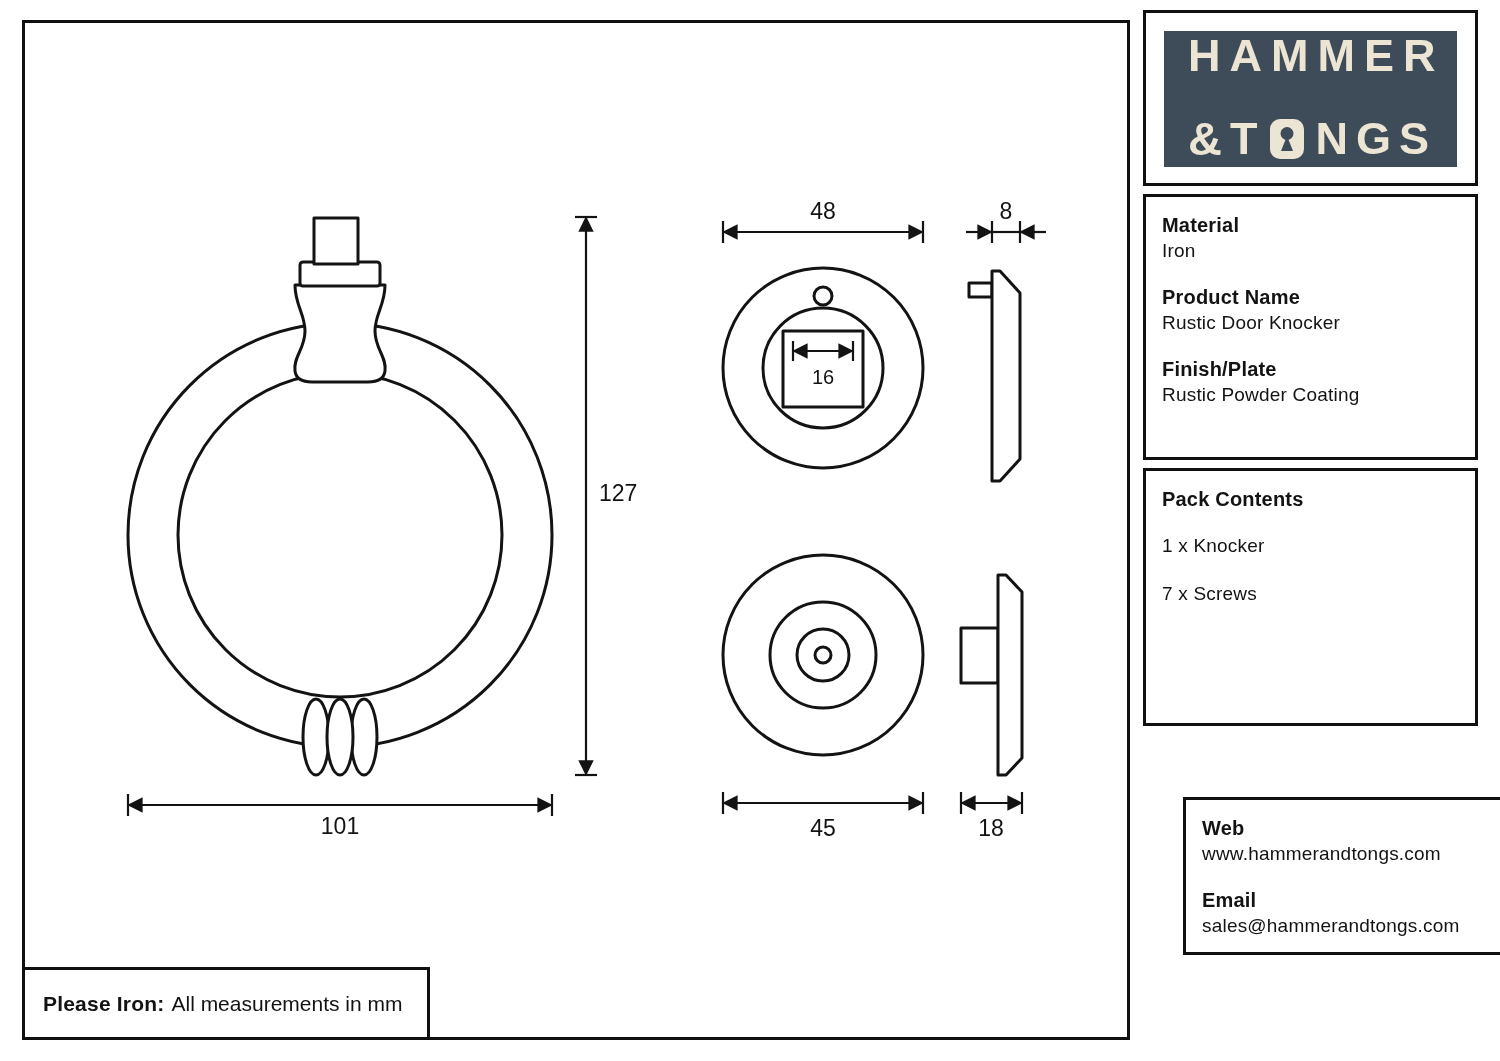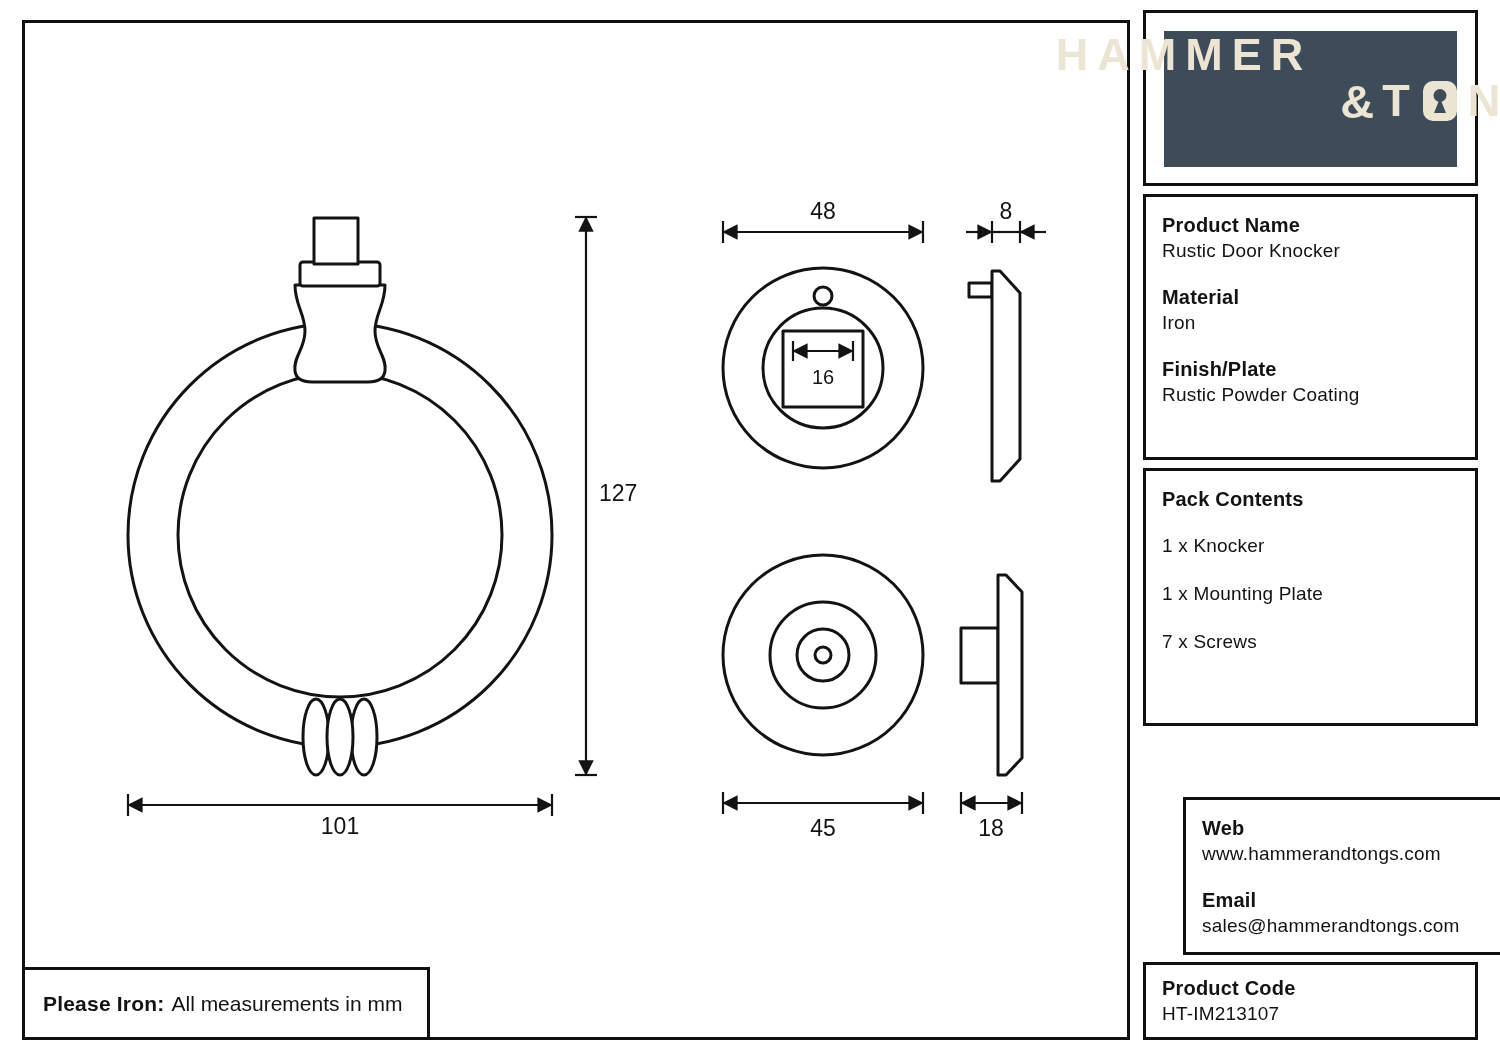--- a/index.html
+++ b/index.html
@@ -15,21 +15,21 @@
   .side-box{left:1143px;width:335px;}
   #logo-box{top:10px;height:176px;}
   #product-box{top:194px;height:266px;}
   #pack-box{top:468px;height:258px;}
   #contact-box{top:797px;height:158px;margin-left:40px;}
   #code-box{top:962px;height:78px;}
   
   .logo-inner{
     position:absolute;left:18px;top:18px;right:18px;bottom:16px;
     background:#3e4b58;color:#ece5d3;
-    display:flex;justify-content:center;
+    display:flex;flex-direction:column;justify-content:center;
     padding-left:24px;box-sizing:border-box;gap:28px;
   }
   .logo-line1{font-size:45px;font-weight:700;letter-spacing:9px;line-height:1.05;}
   .logo-line2{display:flex;align-items:center;gap:4px;margin-top:4px;}
   .logo-amp{font-size:47px;font-weight:700;margin-right:4px;}
   .logo-word{font-size:45px;font-weight:700;letter-spacing:8px;}
   .keyhole{display:inline-flex;align-items:center;margin:0 6px 0 0;}
   
   .panel{padding:17px 16px;}
   .group{margin-bottom:24px;}
@@ -166,54 +166,49 @@
             <path d="M18 18 L12 33 L24 33 Z" fill="#3e4b58"></path>
           </svg>
         </span>
         <span class="logo-word">NGS</span>
       </div>
     </div>
   </div>
 
   <div id="product-box" class="box side-box panel">
     <div class="group">
+      <div class="label">Material</div>
+      <div class="value">Iron</div>
+    </div>
+    <div class="group">
       <div class="label">Product Name</div>
       <div class="value">Rustic Door Knocker</div>
-    </div>
-    <div class="group">
-      <div class="label">Material</div>
-      <div class="value">Iron</div>
     </div>
     <div class="group">
       <div class="label">Finish/Plate</div>
       <div class="value">Rustic Powder Coating</div>
     </div>
   </div>
 
   <div id="pack-box" class="box side-box panel">
     <div class="label">Pack Contents</div>
     <div class="pack-item">1 x Knocker</div>
-    <div class="pack-item">1 x Mounting Plate</div>
     <div class="pack-item">7 x Screws</div>
   </div>
 
   <div id="contact-box" class="box side-box panel">
     <div class="group">
       <div class="label">Web</div>
       <div class="value">www.hammerandtongs.com</div>
     </div>
     <div class="group">
       <div class="label">Email</div>
       <div class="value">sales@hammerandtongs.com</div>
     </div>
   </div>
 
-  <div id="code-box" class="box side-box" style="padding:12px 16px;">
-    <div class="label">Product Code</div>
-    <div class="value">HT-IM213107</div>
-  </div>
 
   <div id="note-box" class="box">
     <span class="label">Please Iron:</span>
     <span class="note-text">All measurements in mm</span>
   </div>
 
 </div>
 
 </body></html>

